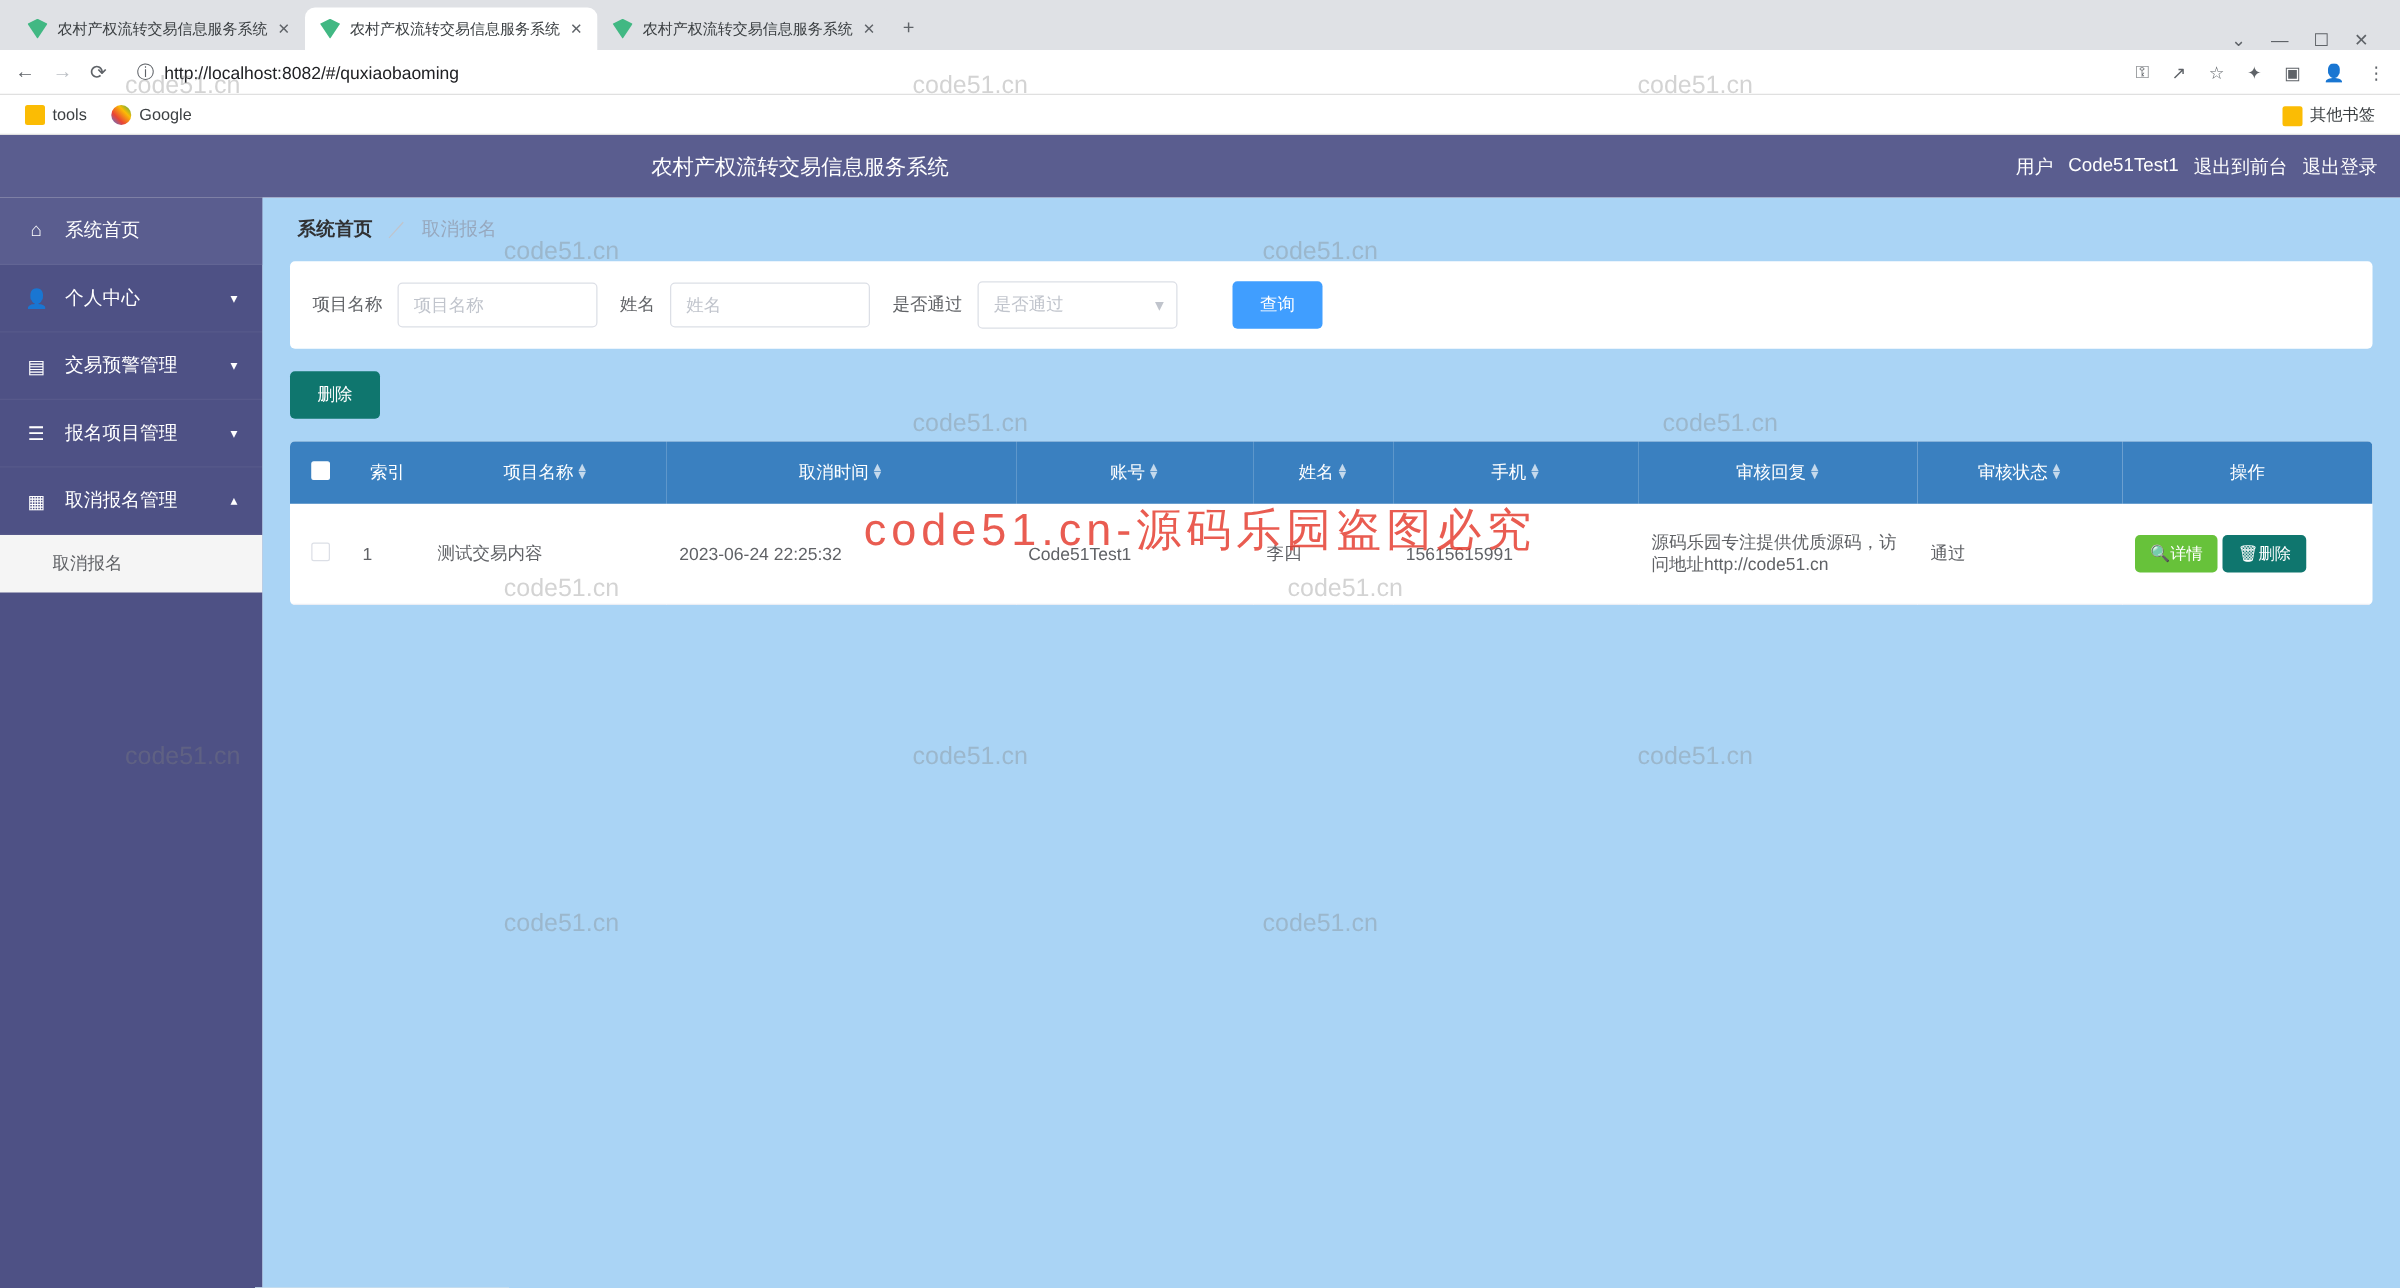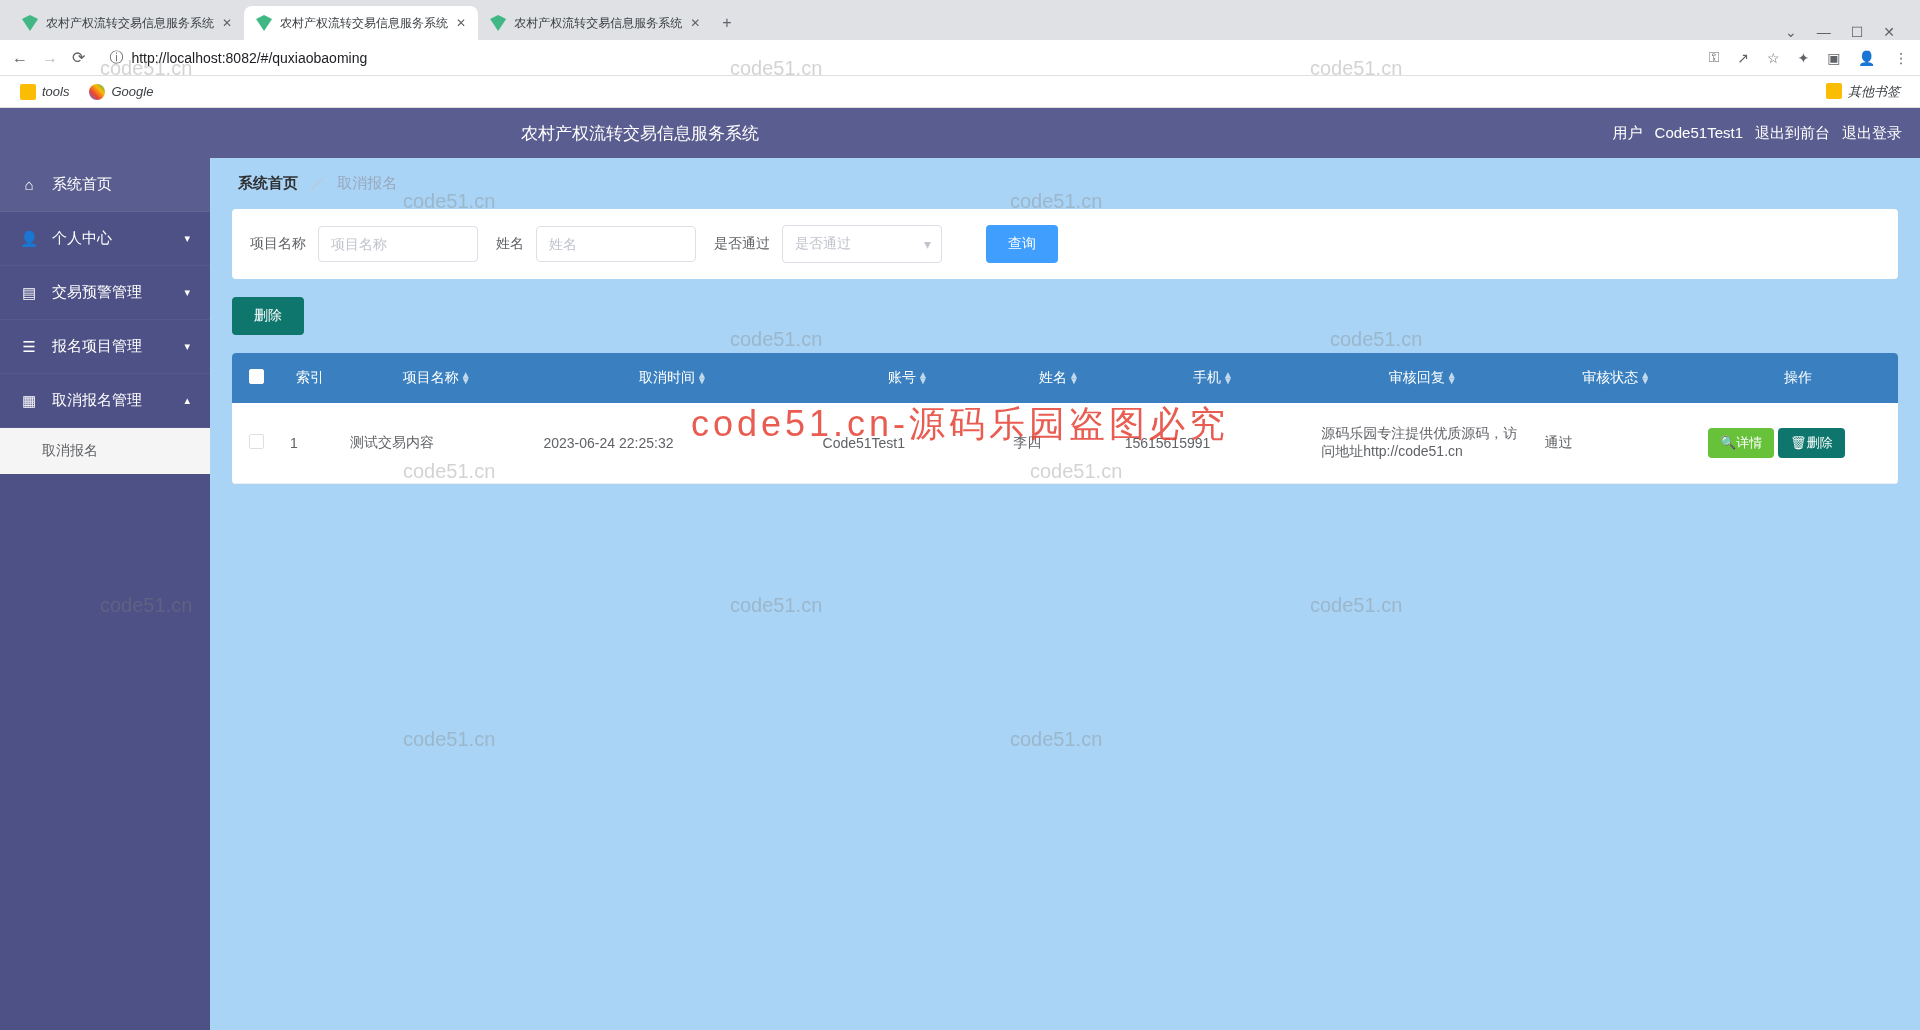--- a/index.html
+++ b/index.html
@@ -15,25 +15,25 @@
 .tab-add { padding: 8px 10px; color: #5f6368; font-size: 16px; }
 .window-controls { display: flex; gap: 20px; padding: 0 15px; color: #5f6368; font-size: 14px; }
 
 .addr-bar { background: #fff; height: 36px; display: flex; align-items: center; padding: 0 12px; gap: 14px; border-bottom: 1px solid #e0e0e0; }
 .nav-icon { color: #5f6368; font-size: 16px; cursor: pointer; }
 .nav-icon.disabled { color: #bdc1c6; }
 .url-box { flex: 1; display: flex; align-items: center; gap: 8px; padding: 0 10px; color: #5f6368; font-size: 14px; }
 .url-text { color: #202124; }
 .addr-right { display: flex; gap: 18px; color: #5f6368; align-items: center; }
 
-.bookmarks-bar { background: #fff; height: 32px; display: flex; align-items: center; padding: 0 20px; gap: 20px; font-size: 13px; color: #3c4043; border-bottom: 1px solid #e0e0e0; font-style: italic; }
+.bookmarks-bar { background: #fff; height: 32px; display: flex; align-items: center; padding: 0 20px; gap: 20px; font-size: 13px; color: #3c4043; border-bottom: 1px solid #e0e0e0; }
 .bookmark-item { display: flex; align-items: center; gap: 6px; }
 .bm-icon-yellow { width: 16px; height: 16px; background: #fbbc04; border-radius: 2px; }
 .bm-icon-google { width: 16px; height: 16px; background: linear-gradient(45deg, #4285f4, #ea4335, #fbbc05, #34a853); border-radius: 50%; }
-.bookmarks-right { margin-left: auto; display: flex; align-items: flex-start; gap: 6px; }
+.bookmarks-right { margin-left: auto; display: flex; align-items: flex-end; gap: 6px; }
 
 
 .app-container { height: calc(100vh - 108px); display: flex; flex-direction: column; }
 .app-header { background: #5a5d8f; height: 50px; display: flex; align-items: center; color: #fff; }
 .header-title { width: 860px; text-align: center; font-size: 17px; }
 .header-right { margin-left: auto; display: flex; gap: 12px; padding-right: 18px; font-size: 15px; }
 
 .app-body { flex: 1; display: flex; overflow: hidden; }
 .sidebar { width: 210px; background: #4e5185; color: #fff; }
 .side-item { display: flex; align-items: center; padding: 17px 20px; gap: 14px; font-size: 15px; cursor: pointer; border-bottom: 1px solid rgba(255,255,255,0.05); }

